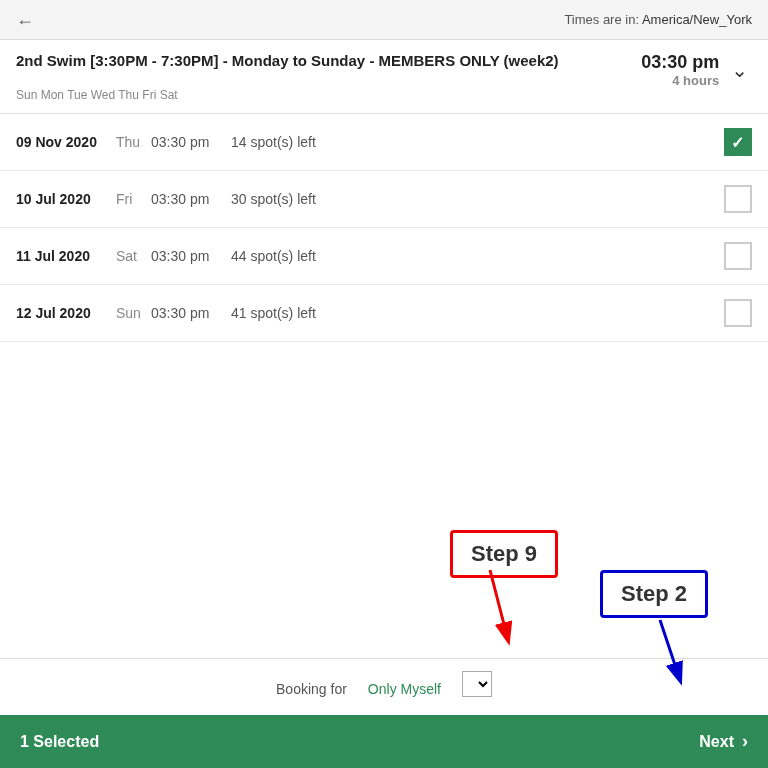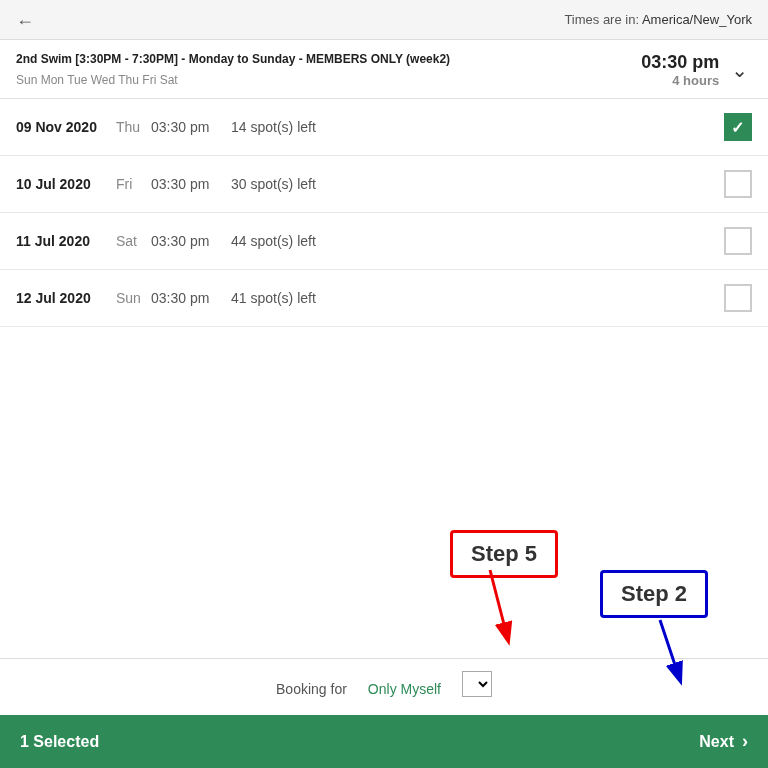--- a/index.html
+++ b/index.html
@@ -44,24 +44,24 @@
     
     .header-section {
       background: #fff;
       padding: 12px 16px 10px 16px;
       border-bottom: 1px solid #e0e0e0;
       display: flex;
       align-items: flex-start;
       justify-content: space-between;
     }
     .header-left h1 {
-      font-size: 12px;
+      font-size: 15px;
       font-weight: bold;
       color: #222;
-      margin-bottom: 4px;
+      margin-bottom: 16px;
     }
     .header-left .days-row {
       font-size: 12px;
       color: #888;
       margin-top: 36px;
     }
     .header-right {
       display: flex;
       align-items: center;
       gap: 8px;
@@ -301,21 +301,21 @@
     <span class="selected-label">1  Selected</span>
     <div class="next-btn-area">
       <span>Next</span>
       <span class="chevron-right">›</span>
     </div>
   </div>
 
   <div class="annotations-overlay">
 
     <div class="step-box step1-box">
-      <span>Step 5</span>
+      <span>Step 9</span>
     </div>
 
     <div class="step-box step2-box">
       <span>Step 2</span>
     </div>
 
     <svg style="position:absolute;top:0;left:0;width:100%;height:100%;pointer-events:none;">
 
       <defs>
         <marker id="arrowRed" markerWidth="8" markerHeight="8" refX="6" refY="3" orient="auto">

